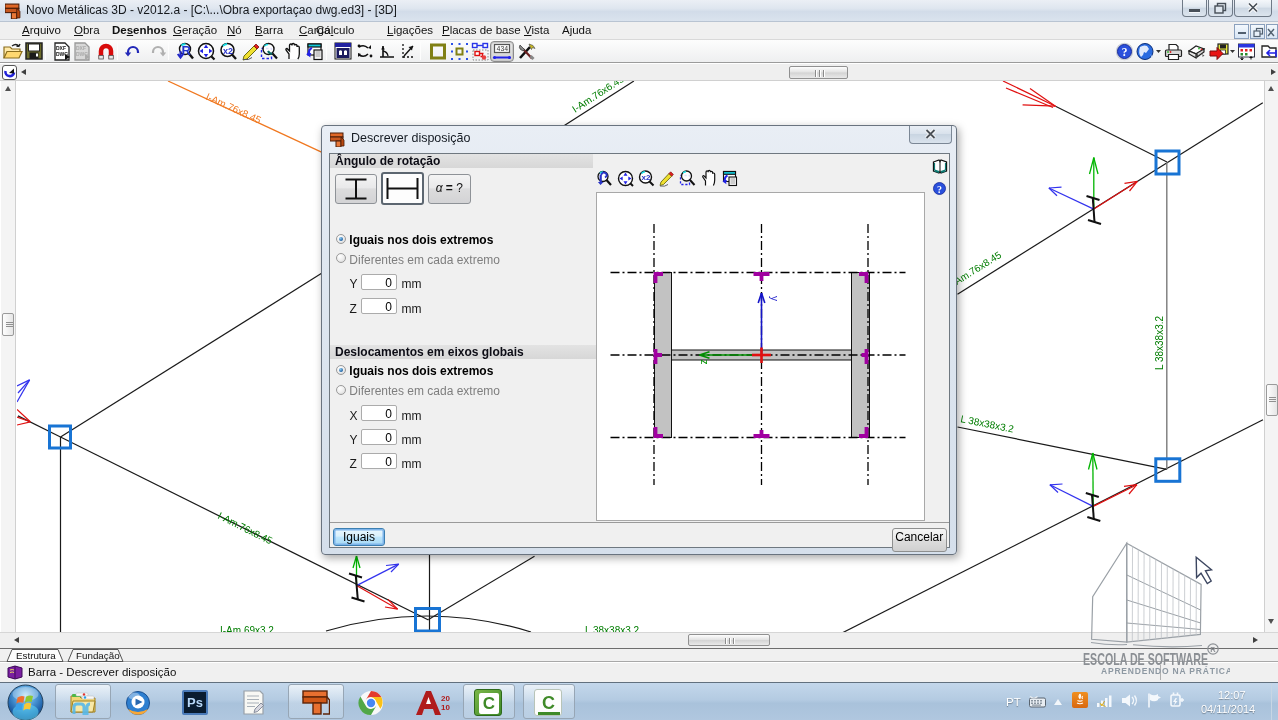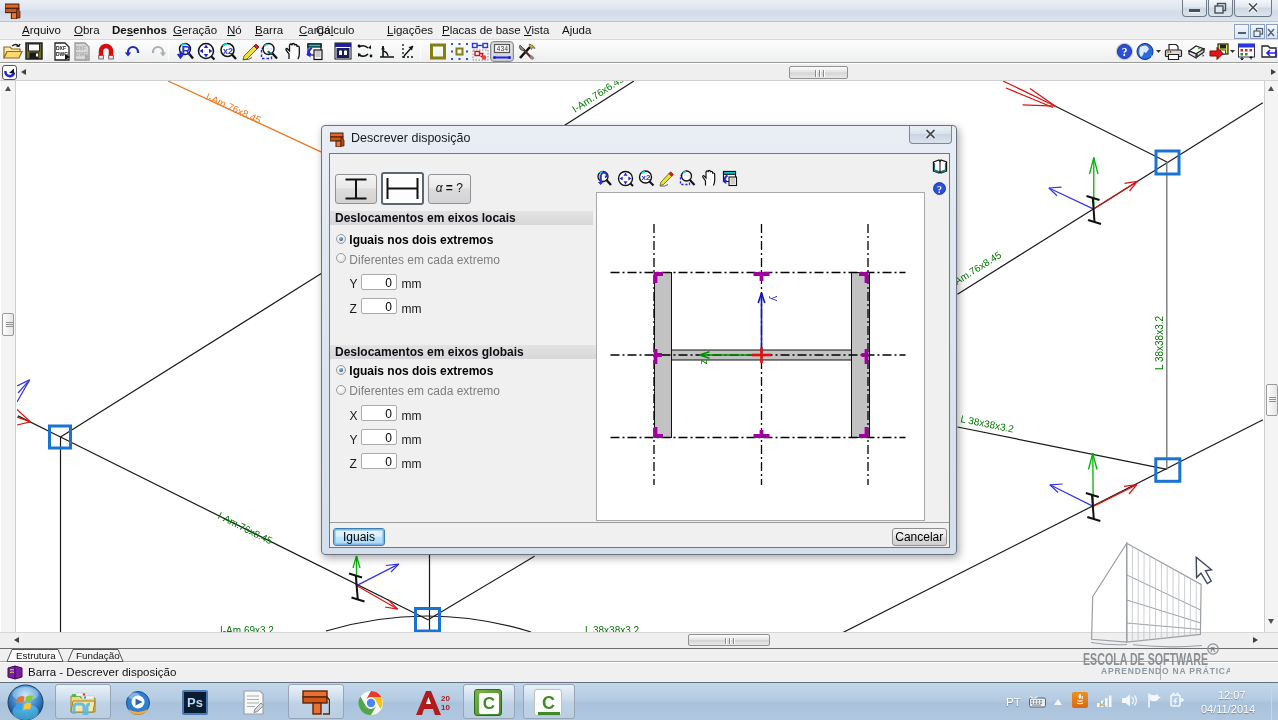--- a/index.html
+++ b/index.html
@@ -97,20 +97,21 @@
 <body>
 <div id="root">
 
   <div id="titlebar" class="abs"></div>
   <svg class="abs" style="left:5px;top:3px" width="16" height="16" viewBox="0 0 15 15">
       <rect x="0" y="1" width="13" height="4" fill="#e06828" stroke="#4a1c08" stroke-width="1"></rect>
       <rect x="0" y="5" width="13" height="4" fill="#c85820" stroke="#4a1c08" stroke-width="1"></rect>
       <rect x="6" y="9" width="5" height="6" fill="#e87838" stroke="#4a1c08" stroke-width="1"></rect>
       <path d="M11,5 l3,3 v6 h-3 z" fill="#b84810" stroke="#4a1c08" stroke-width="0.8"></path>
   </svg>
+  <div id="titletext" class="abs">Novo Metálicas 3D - v2012.a - [C:\...\Obra exportaçao dwg.ed3] - [3D]</div>
 
   <div class="capbtn abs" style="left:1182px;width:25px;">
       <div style="position:absolute;left:6px;top:9px;width:11px;height:2.5px;background:#474f58;box-shadow:0 1px 0 rgba(255,255,255,0.7);"></div>
     </div>
   <div class="capbtn abs" style="left:1208px;width:25px;">
     <svg width="23" height="16" viewBox="0 0 23 16">
         <g fill="none" stroke="#474f58" stroke-width="1.4">
           <rect x="8.5" y="3.5" width="8" height="7"></rect>
           <rect x="6" y="6" width="8" height="7" fill="#dfe7ef"></rect>
         </g>
@@ -709,21 +710,21 @@
       <rect x="6" y="9" width="5" height="6" fill="#e87838" stroke="#4a1c08" stroke-width="1"></rect>
       <path d="M11,5 l3,3 v6 h-3 z" fill="#b84810" stroke="#4a1c08" stroke-width="0.8"></path>
     </svg>
     <div id="dlgtitle" class="abs">Descrever disposição</div>
     <div id="dlgclose" class="abs"><svg width="41" height="16" viewBox="0 0 41 16">
           <path d="M16.5,4 L24.5,12 M24.5,4 L16.5,12" stroke="#fff" stroke-width="3.6"></path>
           <path d="M16.5,4 L24.5,12 M24.5,4 L16.5,12" stroke="#4a5057" stroke-width="1.8"></path>
         </svg></div>
     <div id="dlgclient" class="abs">
 
-      <div class="sechdr" style="left:0px;top:56.5px;width:263px;height:14px;line-height:14px;">Deslocamentos em eixos locais</div>
+      <div class="sechdr" style="left:0px;top:0px;width:263px;">Ângulo de rotação</div>
       <div class="sechdr" style="left:0px;top:190.5px;width:308px;">Deslocamentos em eixos globais</div>
 
       <div class="dbtn" style="left:4.5px;top:19.5px;width:42.5px;height:30.5px;">
         <svg width="40" height="28" viewBox="0 0 40 28">
             <path d="M9.5,4.5 h21 M20,4.5 v19 M9.5,23.5 h21" stroke="#111" stroke-width="2" fill="none"></path>
           </svg>
       </div>
       <div class="dbtn sel" style="left:51px;top:17.5px;width:43px;height:33.5px;">
         <svg width="39" height="29" viewBox="0 0 39 29">
             <path d="M4.5,4 v21 M4.5,14.5 h30 M34.5,4 v21" stroke="#111" stroke-width="2" fill="none"></path>
@@ -862,16 +863,16 @@
       <div class="abs" id="helpico" style="left:601.5px;top:27px;">
         <svg width="15" height="15" viewBox="0 0 15 15">
             <circle cx="7.5" cy="7.5" r="7" fill="#e8e8e8"></circle>
             <circle cx="7.5" cy="7.5" r="6" fill="#2a50dc" stroke="#15289a" stroke-width="0.8"></circle>
             <text x="7.5" y="11.5" font-size="10px" font-weight="bold" fill="#fff" text-anchor="middle" font-family="Liberation Serif, serif">?</text>
           </svg>
       </div>
 
       <div class="abs" style="left:0;top:368px;width:619px;height:1px;background:#9a9a9a;"></div>
       <div class="okbtn" style="left:3px;top:374px;width:52px;height:18px;border:1px solid #3c7fb1;border-radius:3px;background:linear-gradient(180deg,#eaf6fd,#d9f0fc 45%,#bee6fd 50%,#a7d9f5 100%);box-shadow:0 0 0 1.5px #7eb4ea inset;line-height:17px;">Iguais</div>
-      <div class="okbtn" style="left:561.5px;top:374px;width:55.5px;height:18px;border:1px solid #8e8f8f;border-radius:3px;background:linear-gradient(180deg,#f4f4f4,#ebebeb 45%,#dddddd 50%,#d0d0d0 100%);line-height:17px;">Cancelar</div>
+      <div class="okbtn" style="left:561.5px;top:374px;width:55.5px;height:24px;border:1px solid #8e8f8f;border-radius:3px;background:linear-gradient(180deg,#f4f4f4,#ebebeb 45%,#dddddd 50%,#d0d0d0 100%);line-height:17px;">Cancelar</div>
     </div>
   </div>
 </div>
 
 </body></html>

